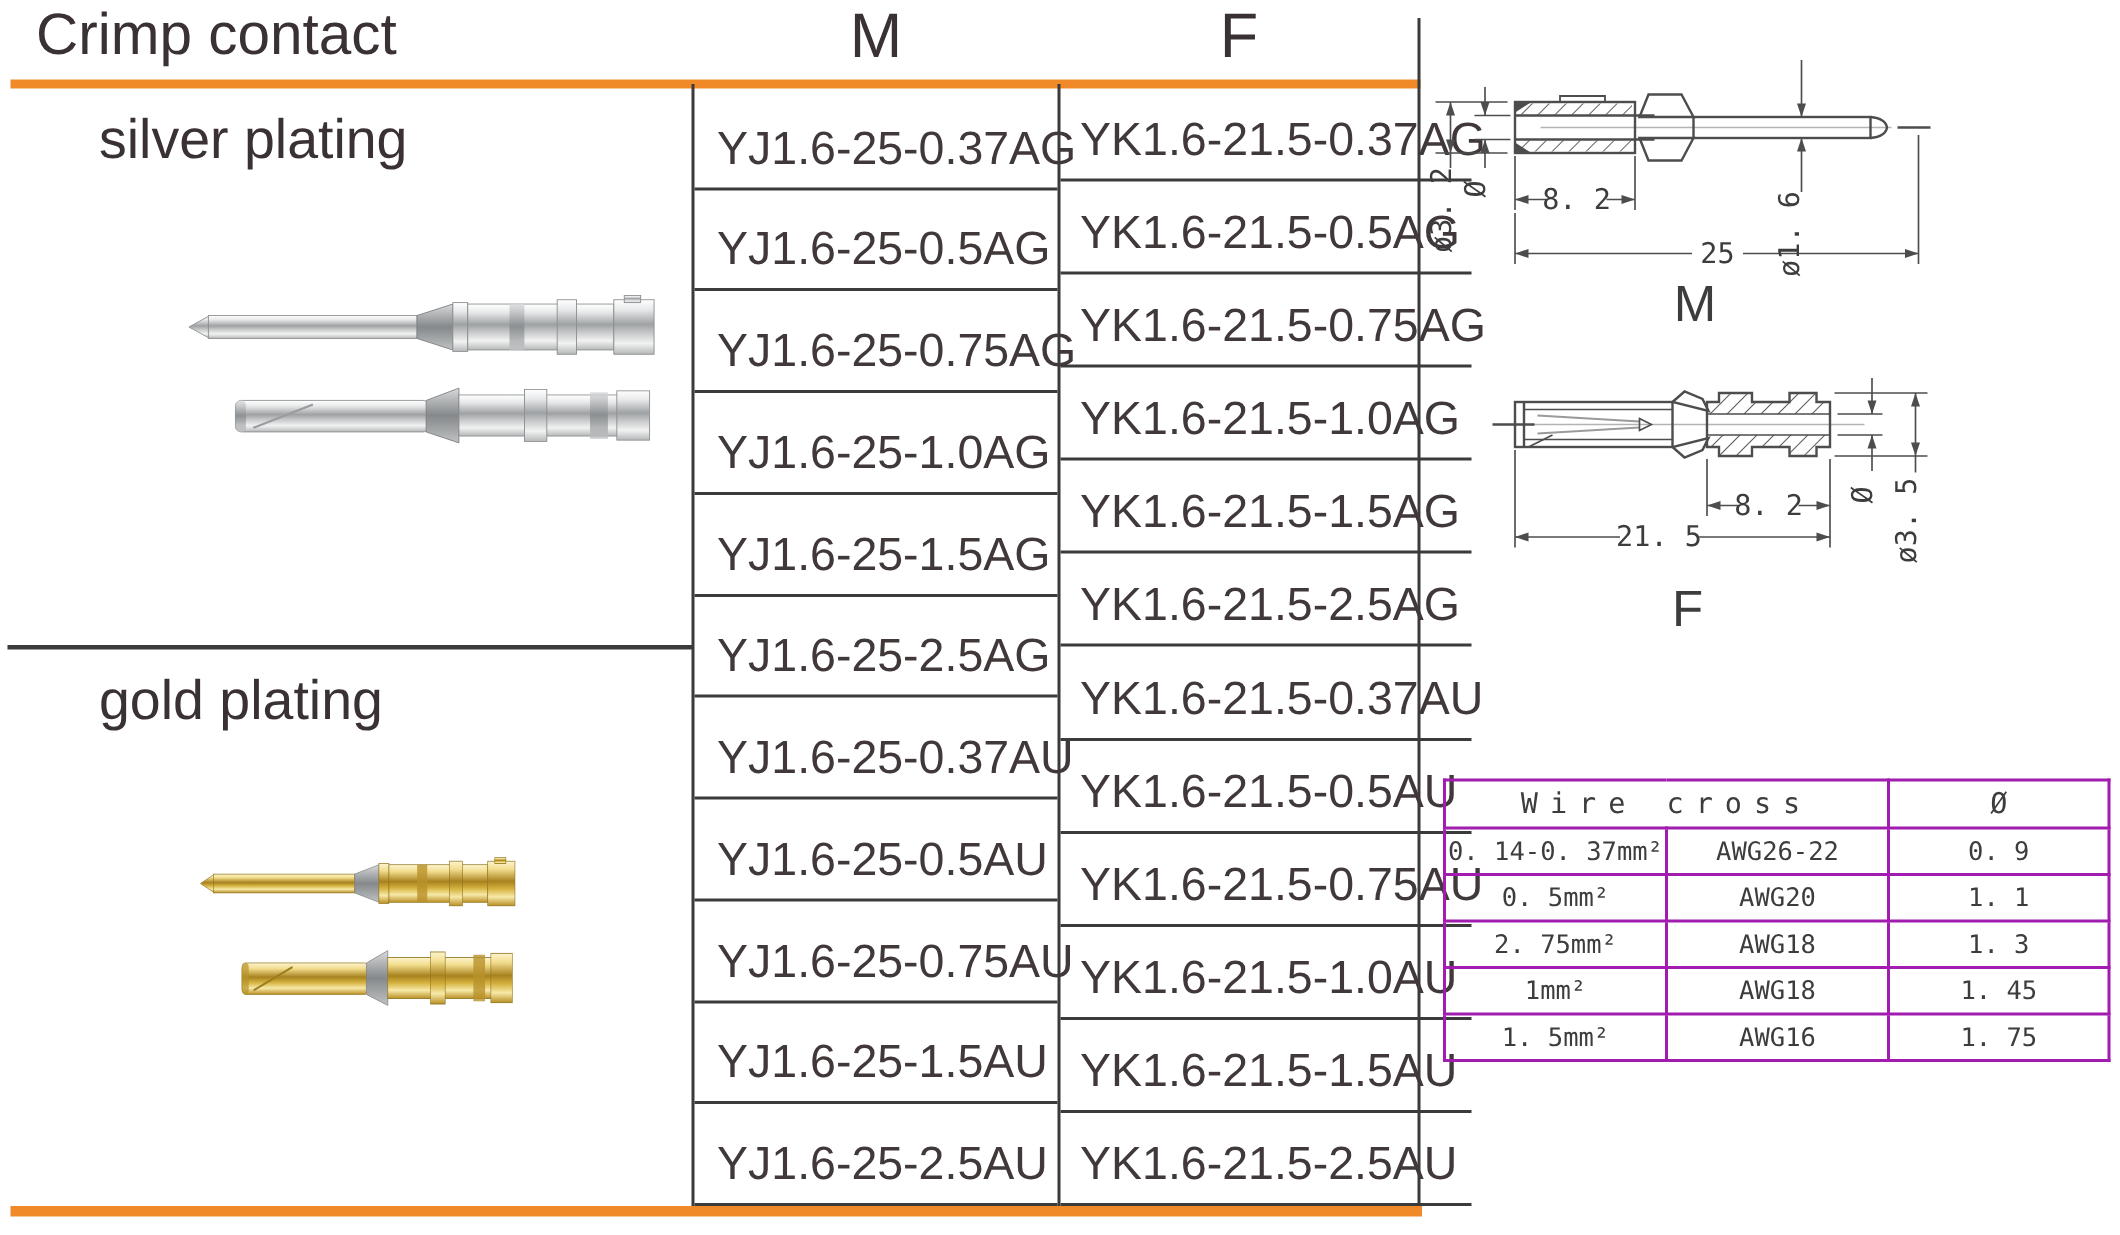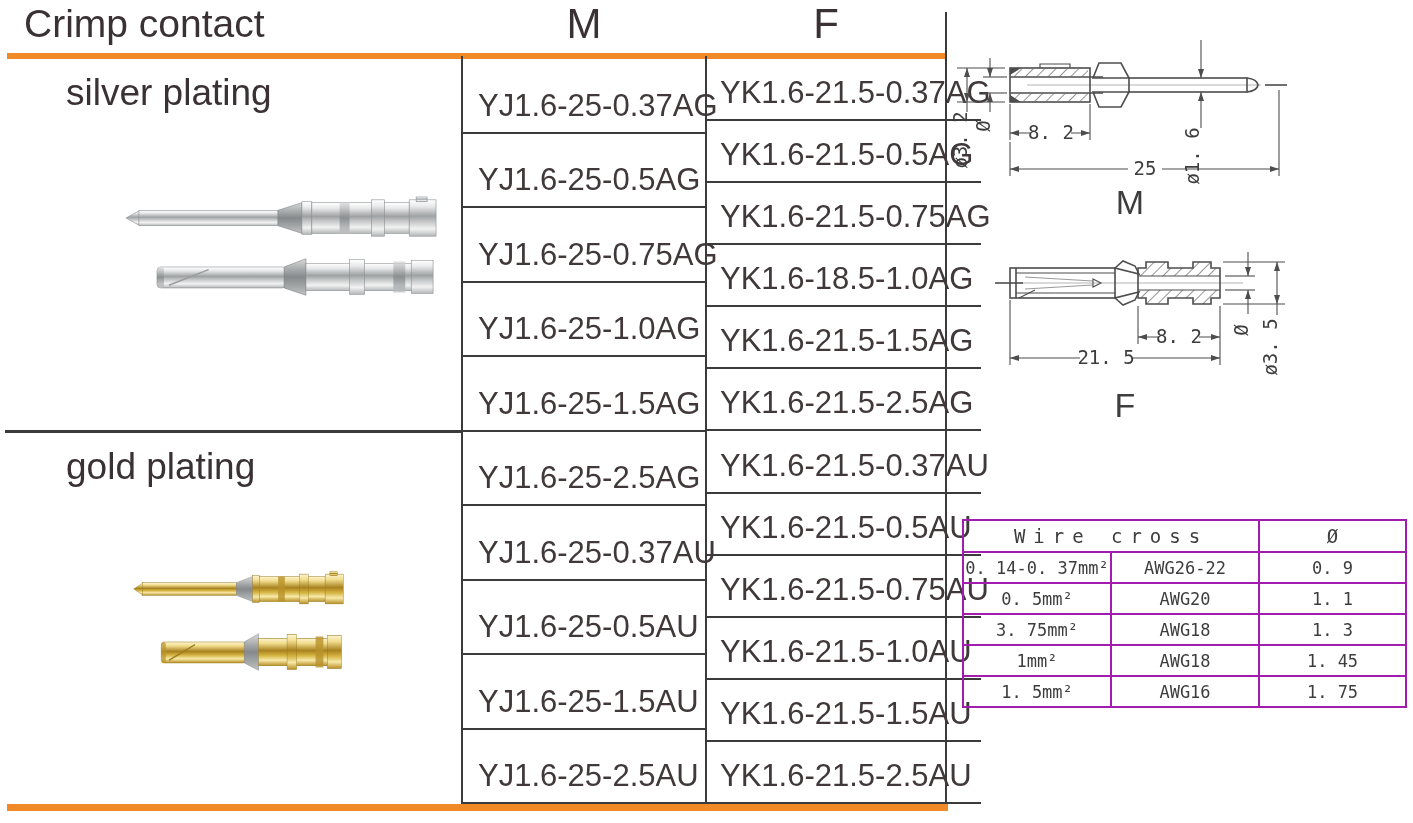--- a/index.html
+++ b/index.html
@@ -146,28 +146,29 @@
 
   <div class="abs rows m">
       <div class="pcell">YJ1.6-25-0.37AG</div>
       <div class="pcell">YJ1.6-25-0.5AG</div>
       <div class="pcell">YJ1.6-25-0.75AG</div>
       <div class="pcell">YJ1.6-25-1.0AG</div>
       <div class="pcell">YJ1.6-25-1.5AG</div>
       <div class="pcell">YJ1.6-25-2.5AG</div>
       <div class="pcell">YJ1.6-25-0.37AU</div>
       <div class="pcell">YJ1.6-25-0.5AU</div>
+      <div class="pcell">YJ1.6-25-0.75AU</div>
       <div class="pcell">YJ1.6-25-1.5AU</div>
       <div class="pcell">YJ1.6-25-2.5AU</div>
     </div>
   <div class="abs rows f">
       <div class="pcell">YK1.6-21.5-0.37AG</div>
       <div class="pcell">YK1.6-21.5-0.5AG</div>
       <div class="pcell">YK1.6-21.5-0.75AG</div>
-      <div class="pcell">YK1.6-18.5-1.0AG</div>
+      <div class="pcell">YK1.6-21.5-1.0AG</div>
       <div class="pcell">YK1.6-21.5-1.5AG</div>
       <div class="pcell">YK1.6-21.5-2.5AG</div>
       <div class="pcell">YK1.6-21.5-0.37AU</div>
       <div class="pcell">YK1.6-21.5-0.5AU</div>
       <div class="pcell">YK1.6-21.5-0.75AU</div>
       <div class="pcell">YK1.6-21.5-1.0AU</div>
       <div class="pcell">YK1.6-21.5-1.5AU</div>
       <div class="pcell">YK1.6-21.5-2.5AU</div>
     </div>
 
@@ -312,21 +313,21 @@
           <td>0. 14-0. 37mm²</td>
           <td>AWG26-22</td>
           <td>0. 9</td>
         </tr>
         <tr>
           <td>0. 5mm²</td>
           <td>AWG20</td>
           <td>1. 1</td>
         </tr>
         <tr>
-          <td>3. 75mm²</td>
+          <td>2. 75mm²</td>
           <td>AWG18</td>
           <td>1. 3</td>
         </tr>
         <tr>
           <td>1mm²</td>
           <td>AWG18</td>
           <td>1. 45</td>
         </tr>
         <tr>
           <td>1. 5mm²</td>

